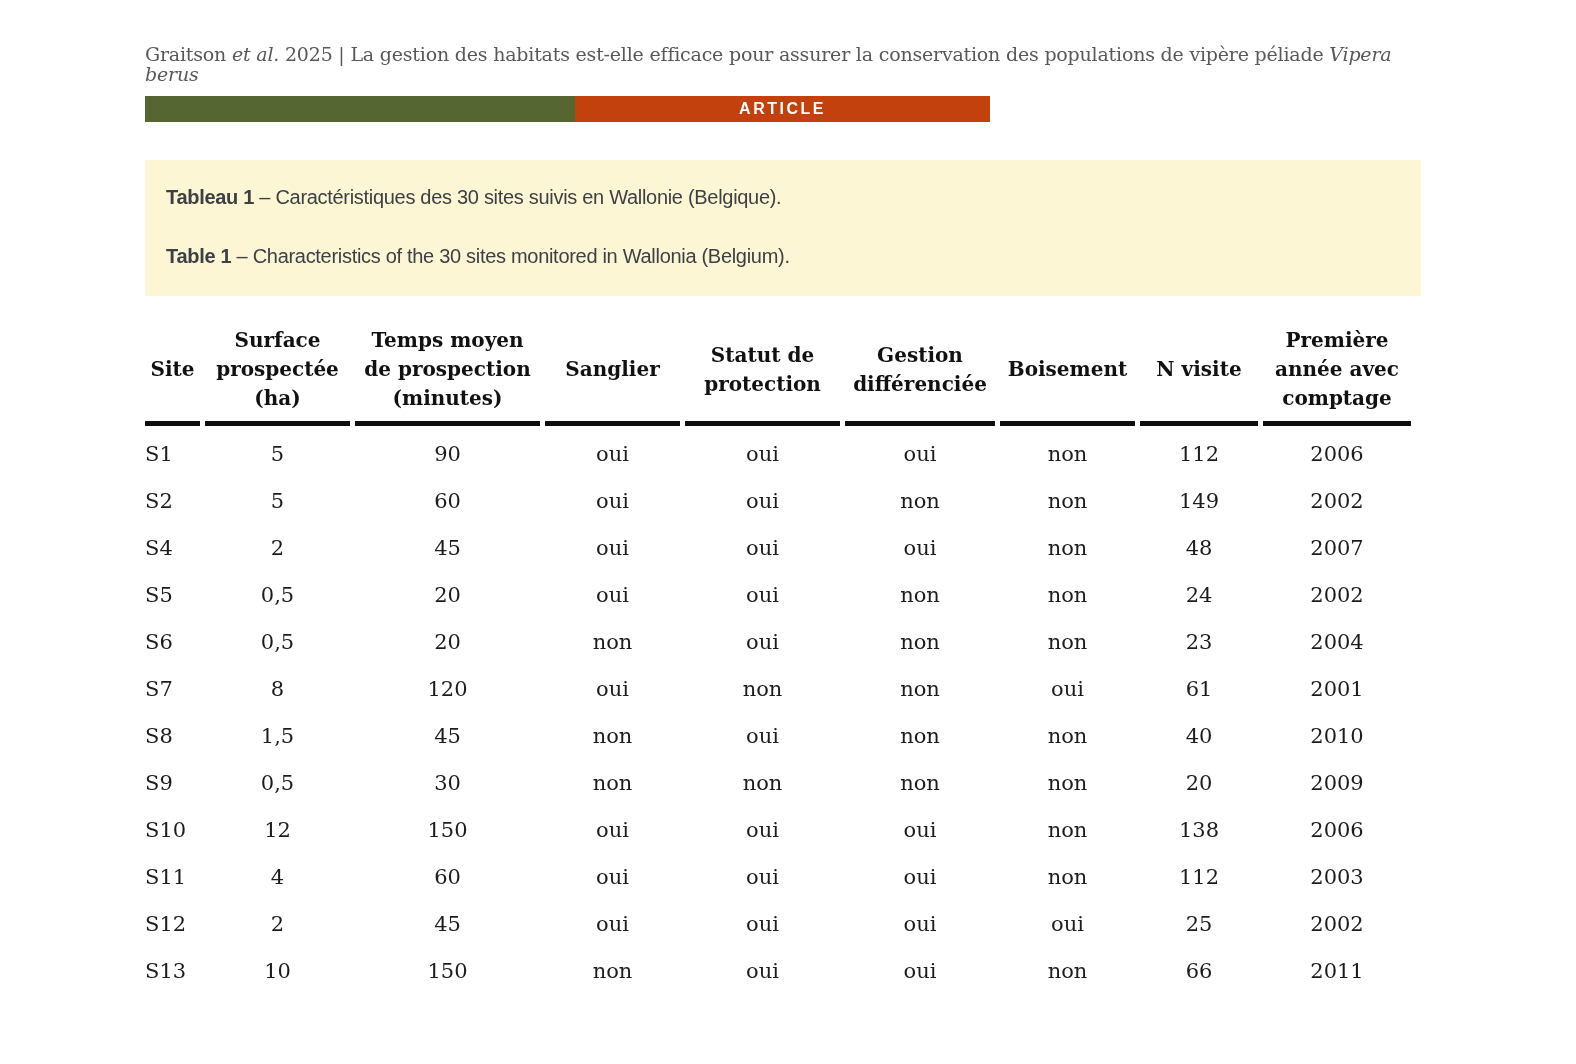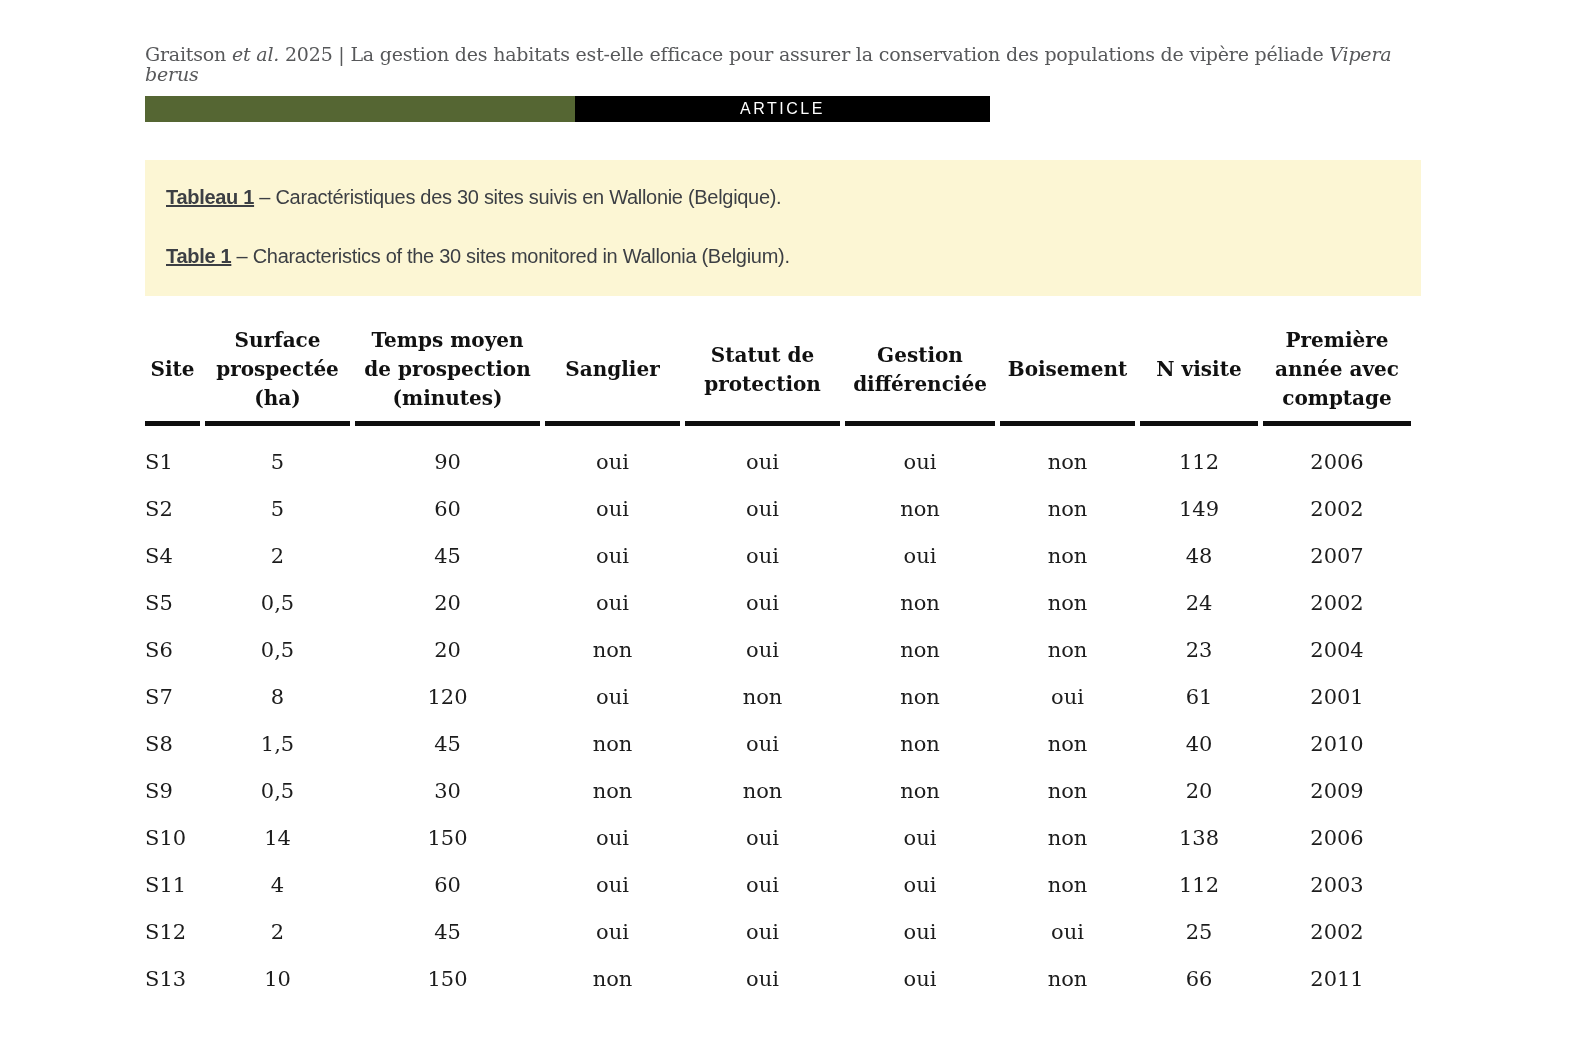--- a/index.html
+++ b/index.html
@@ -45,21 +45,21 @@
     padding: 26px 20px 28px 21px;
     margin-bottom: 30px;
   }
   .caption-line {
     font-family: "Liberation Sans", sans-serif;
     font-size: 20px;
     letter-spacing: -0.3px;
     color: #3c3f44;
   }
   .caption-line + .caption-line { margin-top: 36px; }
-  .caption-line .cap-label { font-weight: 700; text-decoration: underline; }
+  .caption-line .cap-label { font-weight: 700; }
   table.data {
     width: 100%;
     table-layout: fixed;
     border-collapse: separate;
     border-spacing: 5px 0;
     margin-left: -5px;
     font-family: "DejaVu Serif", serif;
     color: #1c1c1c;
   }
   table.data th {
@@ -75,34 +75,34 @@
   }
   table.data th.col-site { text-align: center; }
   table.data td {
     height: 47px;
     font-size: 21px;
     text-align: center;
     vertical-align: middle;
     padding: 0;
   }
   table.data td:first-child { text-align: left; }
-  table.data tbody tr:first-child td { padding-top: 12px; }
+  table.data tbody tr:first-child td { padding-top: 4px; }
 </style>
 </head>
 <body>
 
 <div class="page">
 
   <div class="citation">
     <span>Graitson </span><span class="it">et al.</span><span> 2025 | La gestion des habitats est-elle efficace pour assurer la conservation des populations de vipère péliade </span><span class="it">Vipera berus</span><br>
   </div>
 
   <div class="banner">
     <div class="banner-dark" style="background-color: rgb(85, 102, 51);"></div>
-    <div class="banner-light" style="background-color: #000000;">
+    <div class="banner-light" style="background-color: #c2410c; font-weight: bold;">
       <span class="article-label">ARTICLE</span>
     </div>
   </div>
 
   <div class="caption-box" style="background-color: rgb(252, 246, 212);">
     <div class="caption-line">
       <span class="cap-label">Tableau 1</span><span> – Caractéristiques des 30 sites suivis en Wallonie (Belgique).</span>
     </div>
     <div class="caption-line">
       <span class="cap-label">Table 1</span><span> – Characteristics of the 30 sites monitored in Wallonia (Belgium).</span>
@@ -226,21 +226,21 @@
           <td>30</td>
           <td>non</td>
           <td>non</td>
           <td>non</td>
           <td>non</td>
           <td>20</td>
           <td>2009</td>
         </tr>
         <tr>
           <td>S10</td>
-          <td>14</td>
+          <td>12</td>
           <td>150</td>
           <td>oui</td>
           <td>oui</td>
           <td>oui</td>
           <td>non</td>
           <td>138</td>
           <td>2006</td>
         </tr>
         <tr>
           <td>S11</td>

